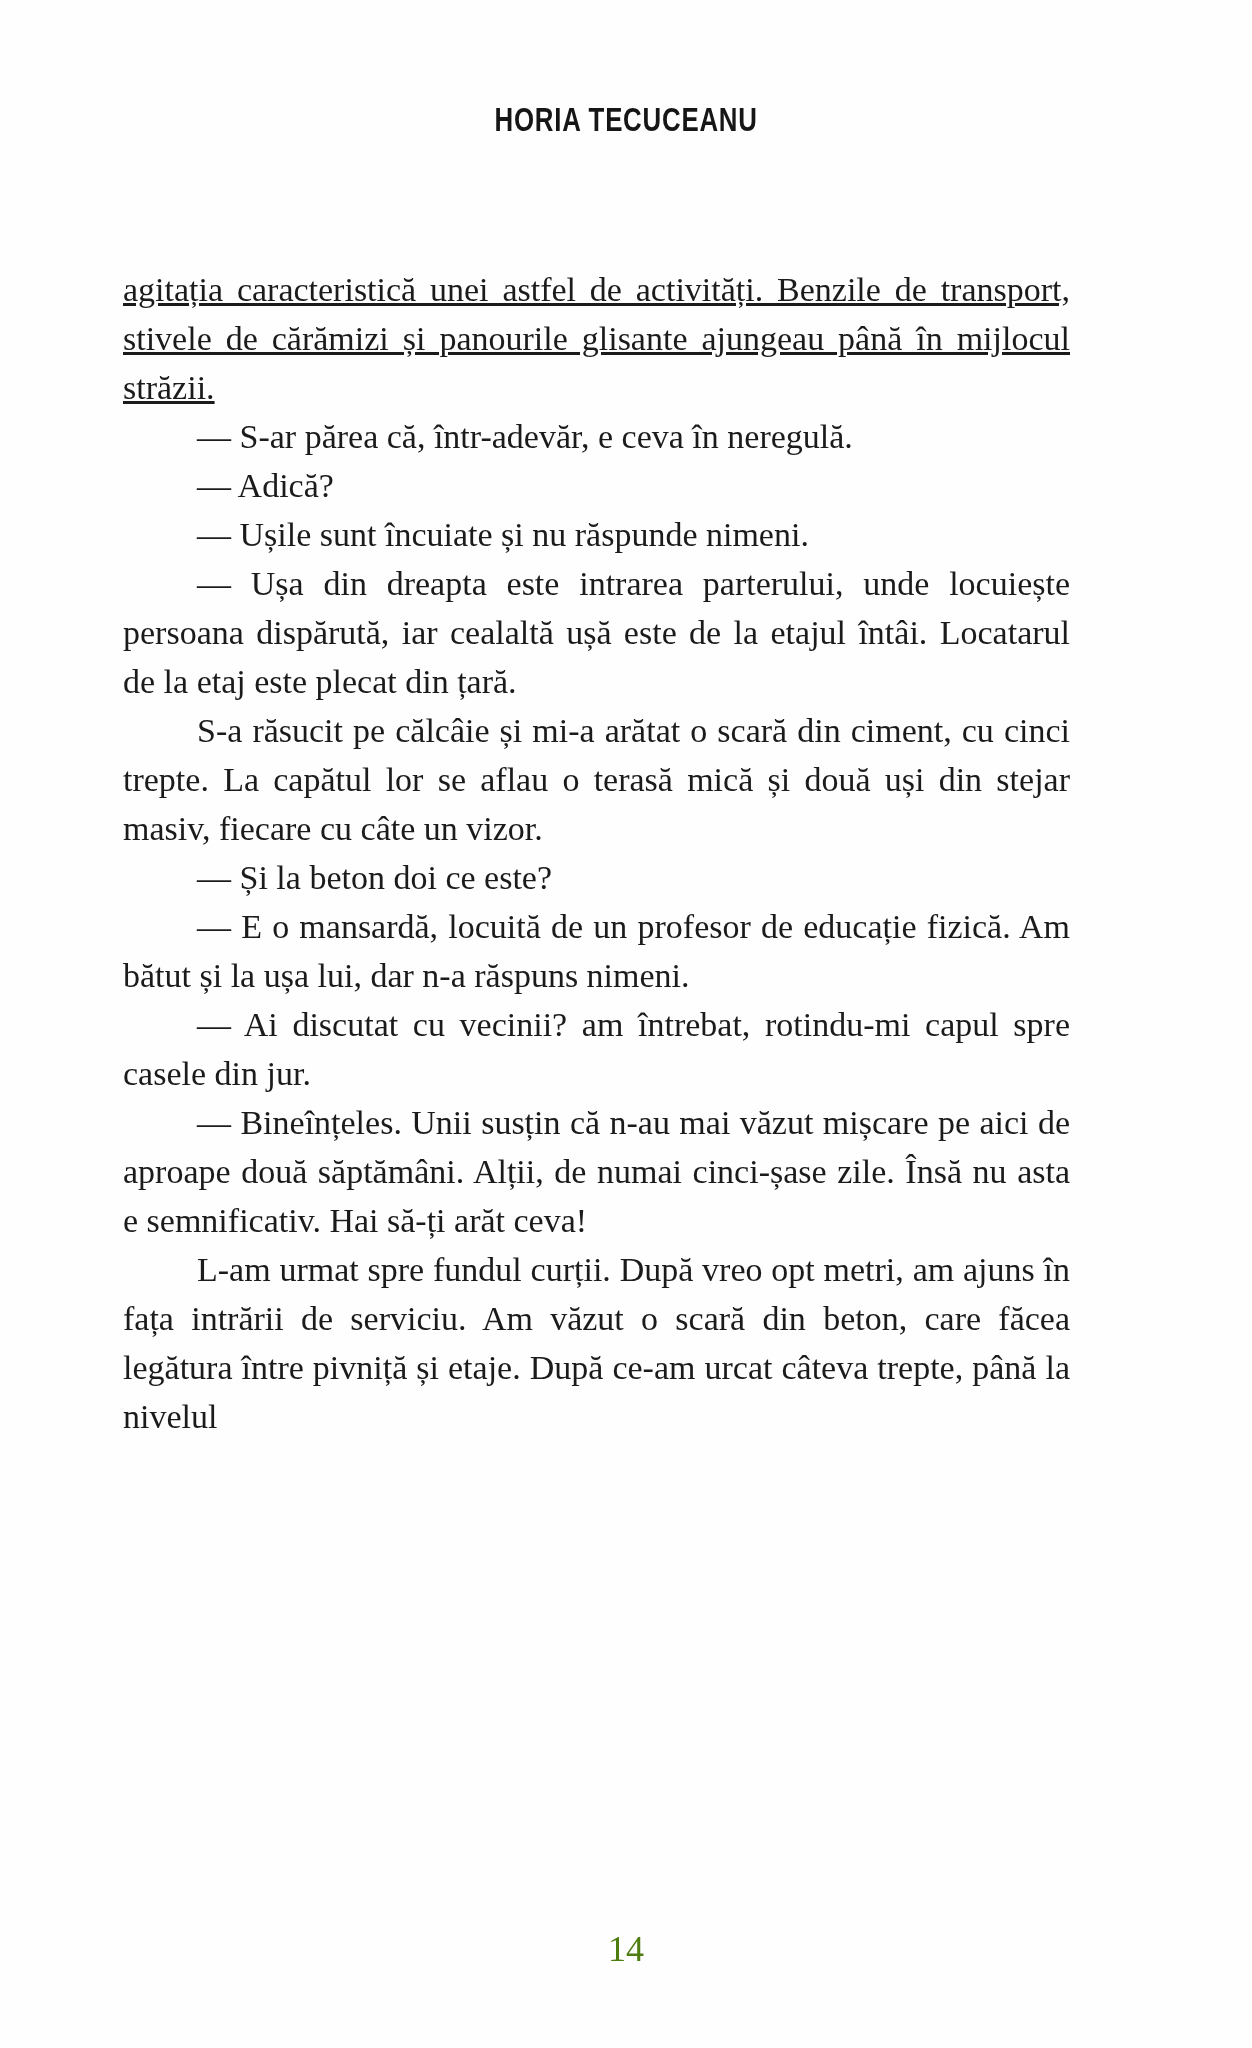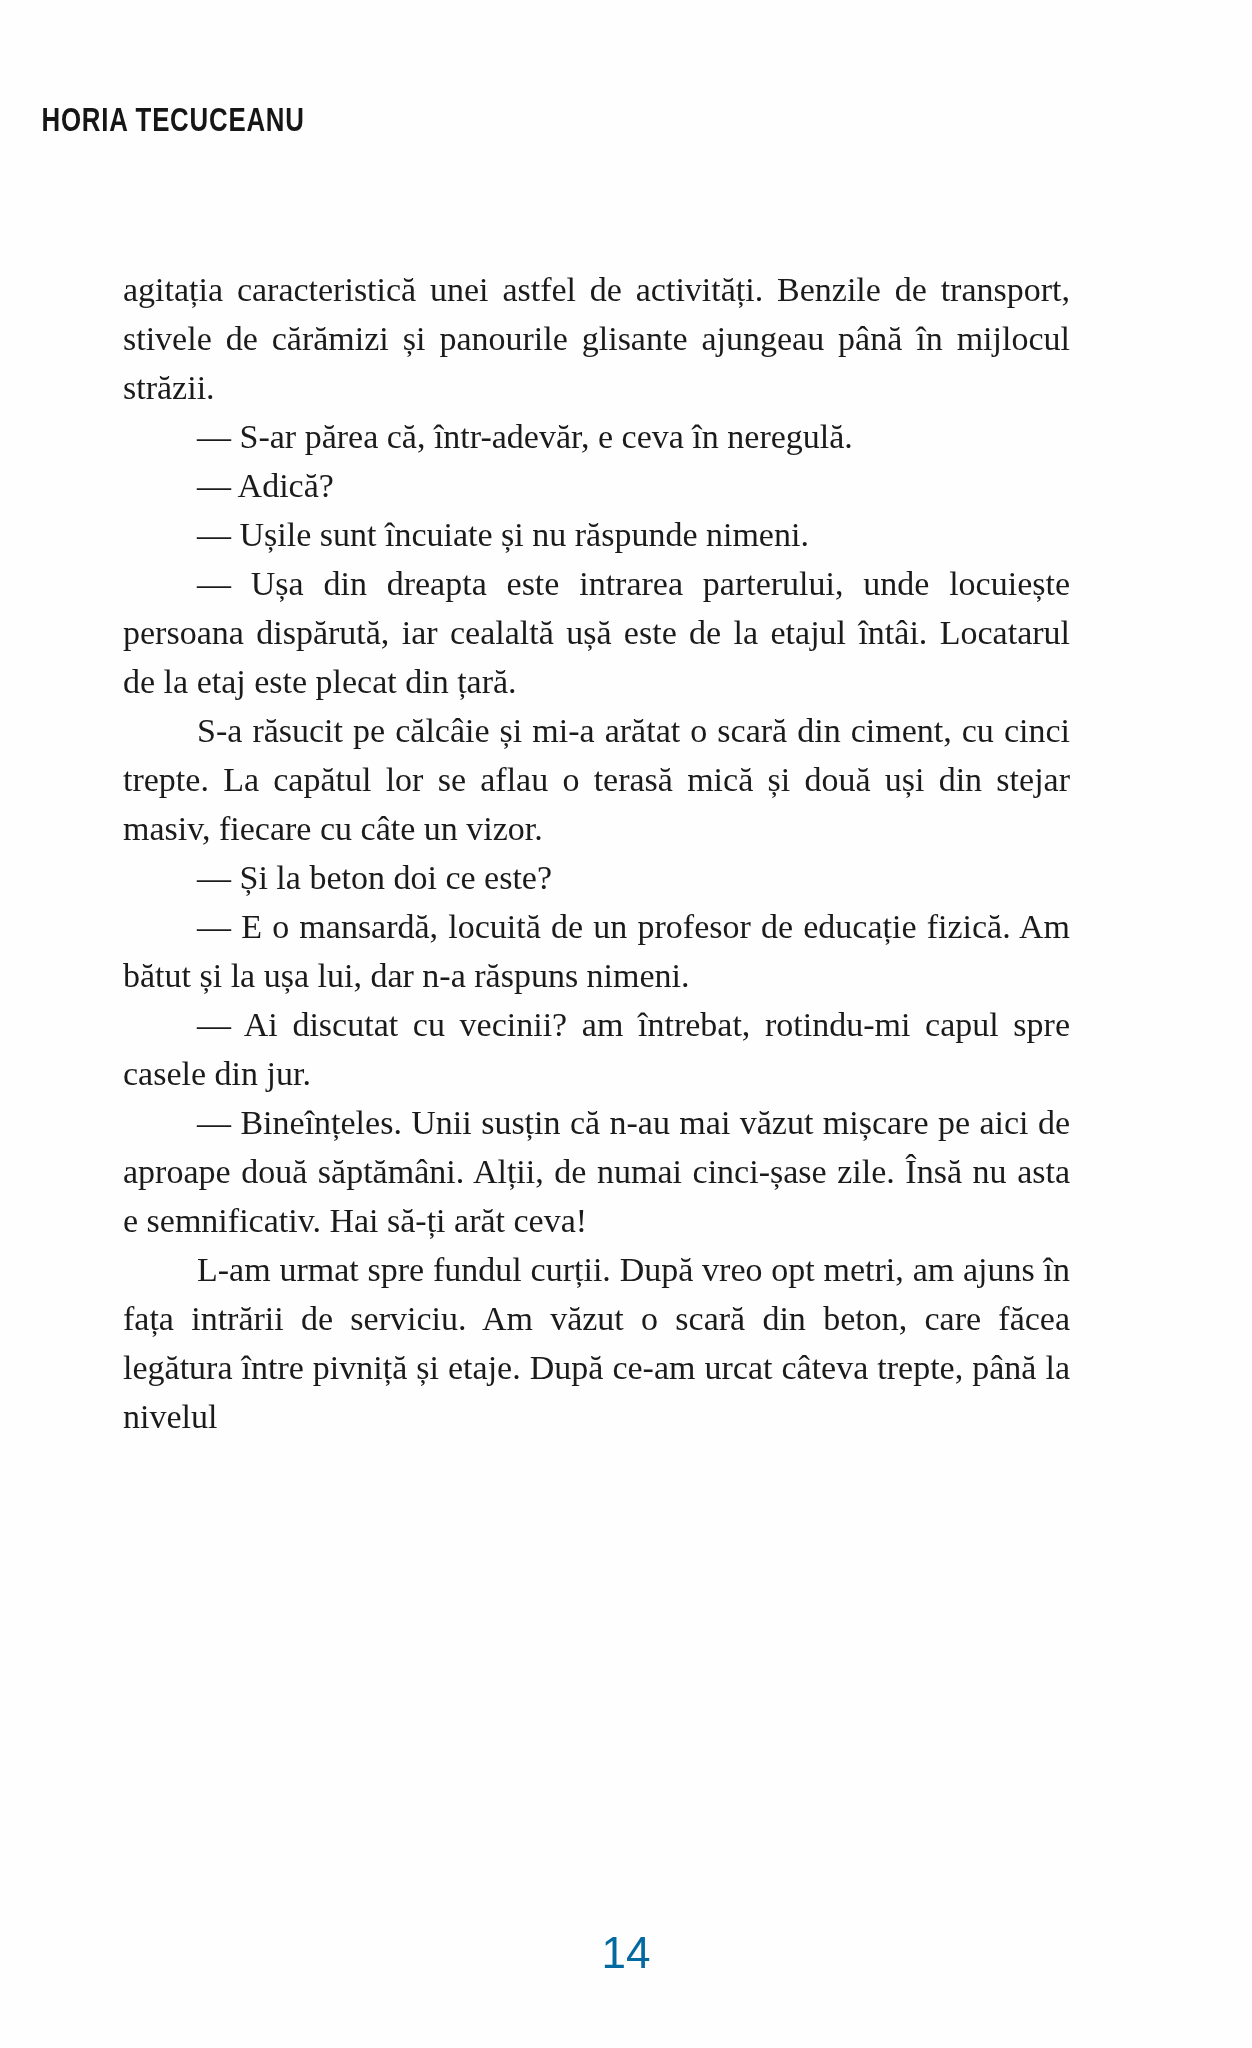--- a/index.html
+++ b/index.html
@@ -13,21 +13,21 @@
     height: 2048px;
     background: #fefefe;
     overflow: hidden;
     color: #1e1e1e;
   }
   .running-head {
     position: absolute;
     top: 100px;
     left: 0;
     width: 100%;
-    text-align: left;
+    text-align: center;
   }
   .running-head span {
     display: inline-block;
     font-family: "Liberation Sans", sans-serif;
     font-weight: 700;
     font-size: 34px;
     letter-spacing: 1px;
     color: #161616;
     transform: scaleX(0.76);
     transform-origin: 50% 50%;
@@ -44,30 +44,31 @@
     text-align: justify;
     color: #1b1b1b;
   }
   .body-text p {
     margin: 0;
     padding: 0;
     text-indent: 74px;
   }
   .body-text p.no-indent {
     text-indent: 0;
+    text-decoration: underline;
   }
   .folio {
     position: absolute;
     top: 1928px;
     left: 0;
     width: 100%;
     text-align: center;
-    font-family: Liberation Sans, sans-serif;
-    font-size: 44px;
-    color: #0369a1;
+    font-family: Liberation Serif, serif;
+    font-size: 36px;
+    color: #4d7c0f;
   }
 </style>
 </head>
 <body>
 
 <div class="page">
 
   <div class="running-head">
     <span>HORIA TECUCEANU</span>
   </div>

